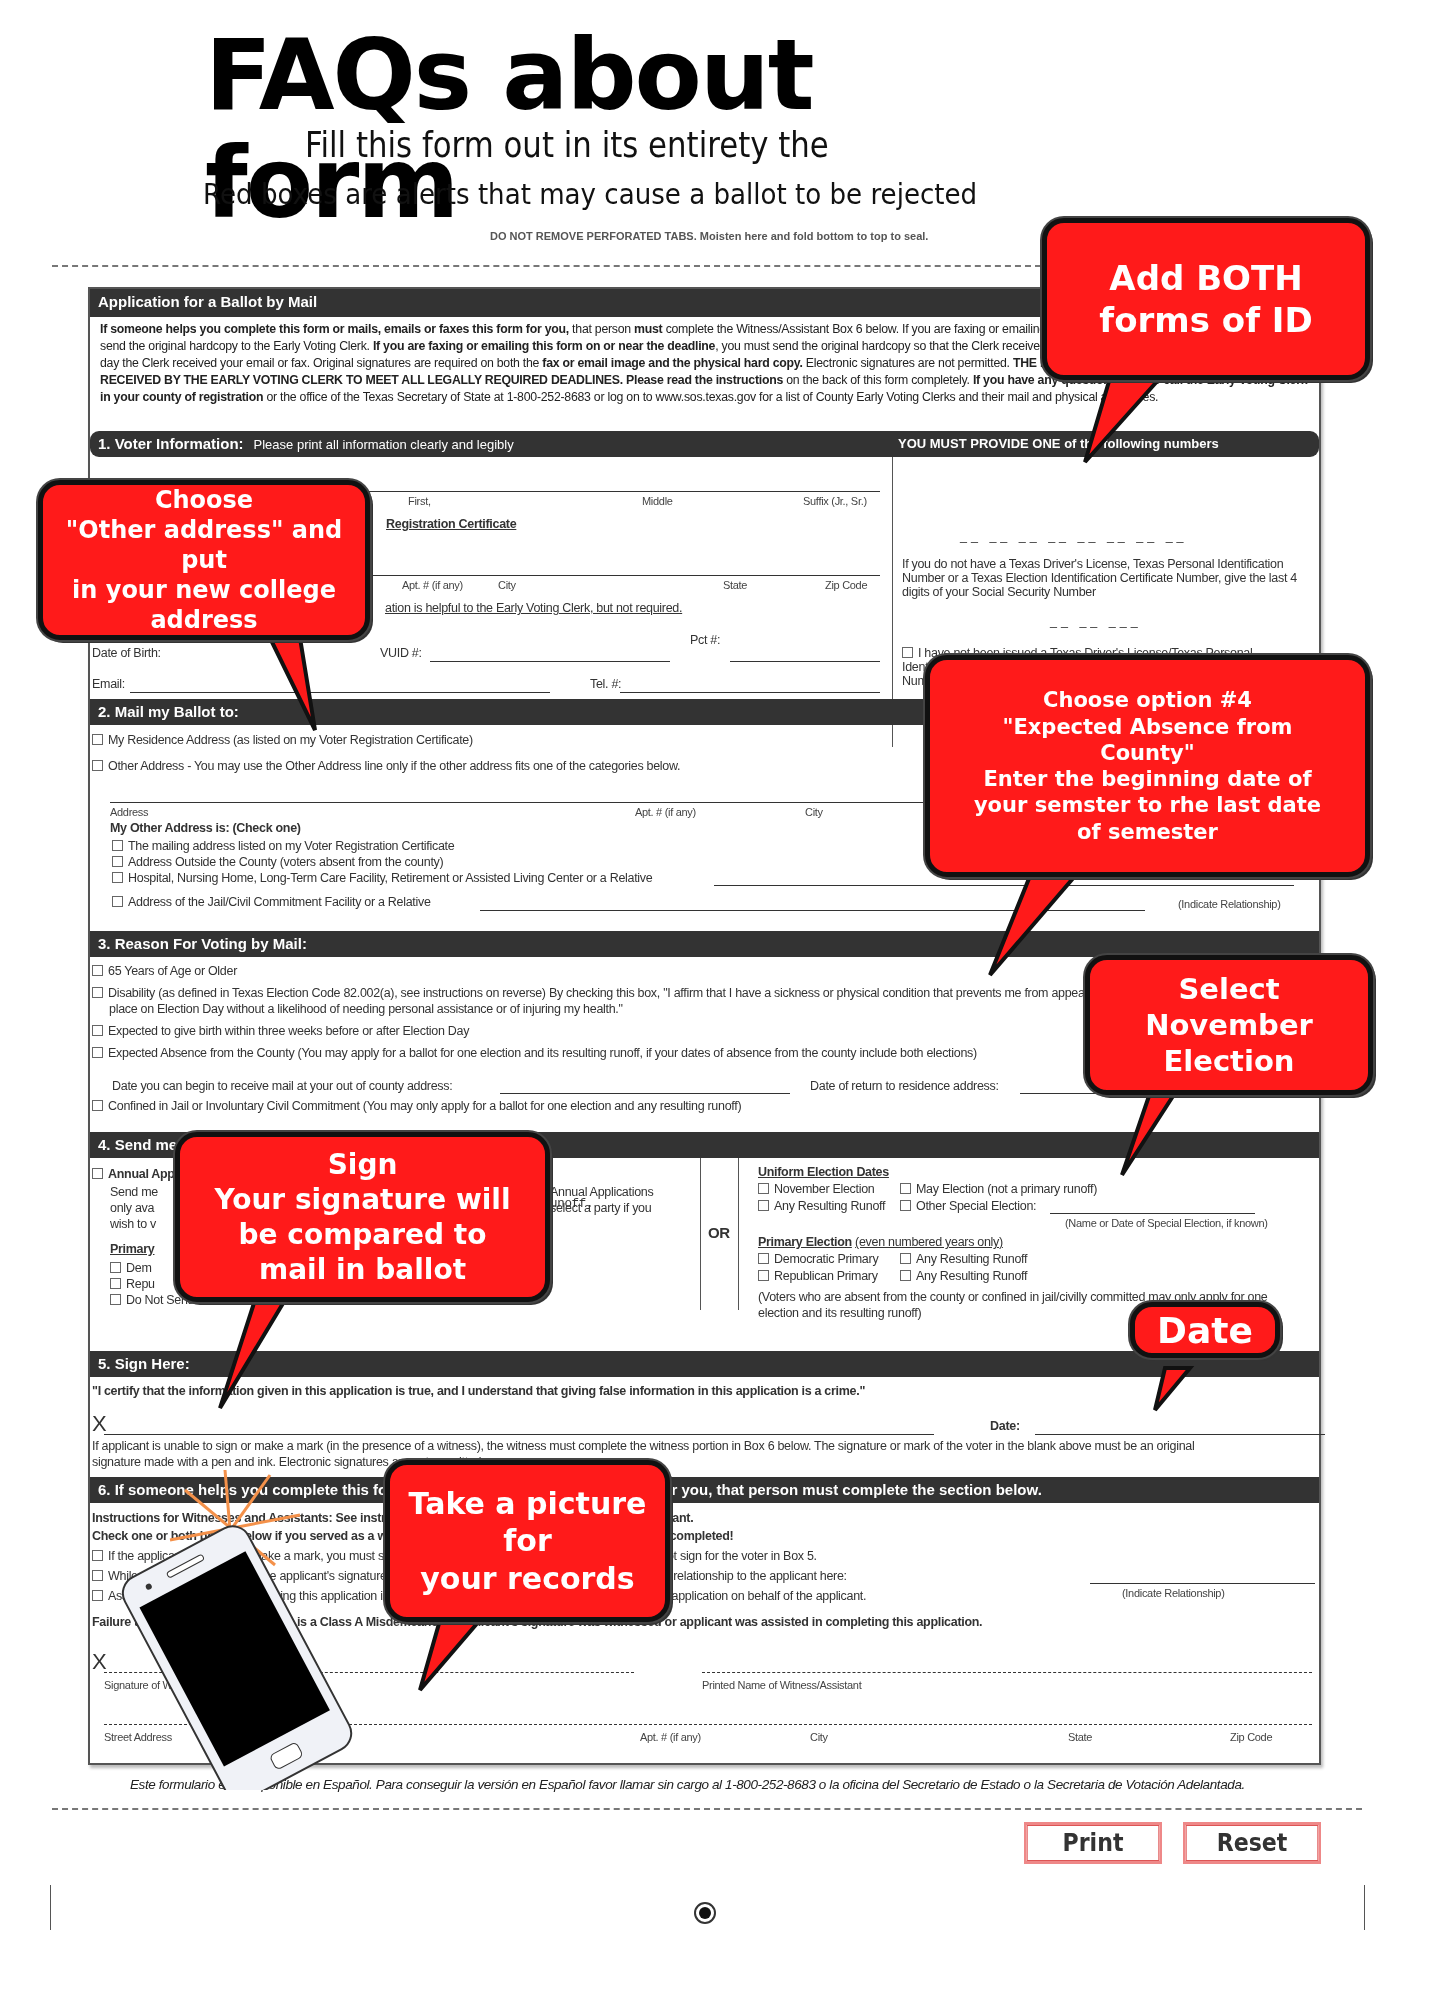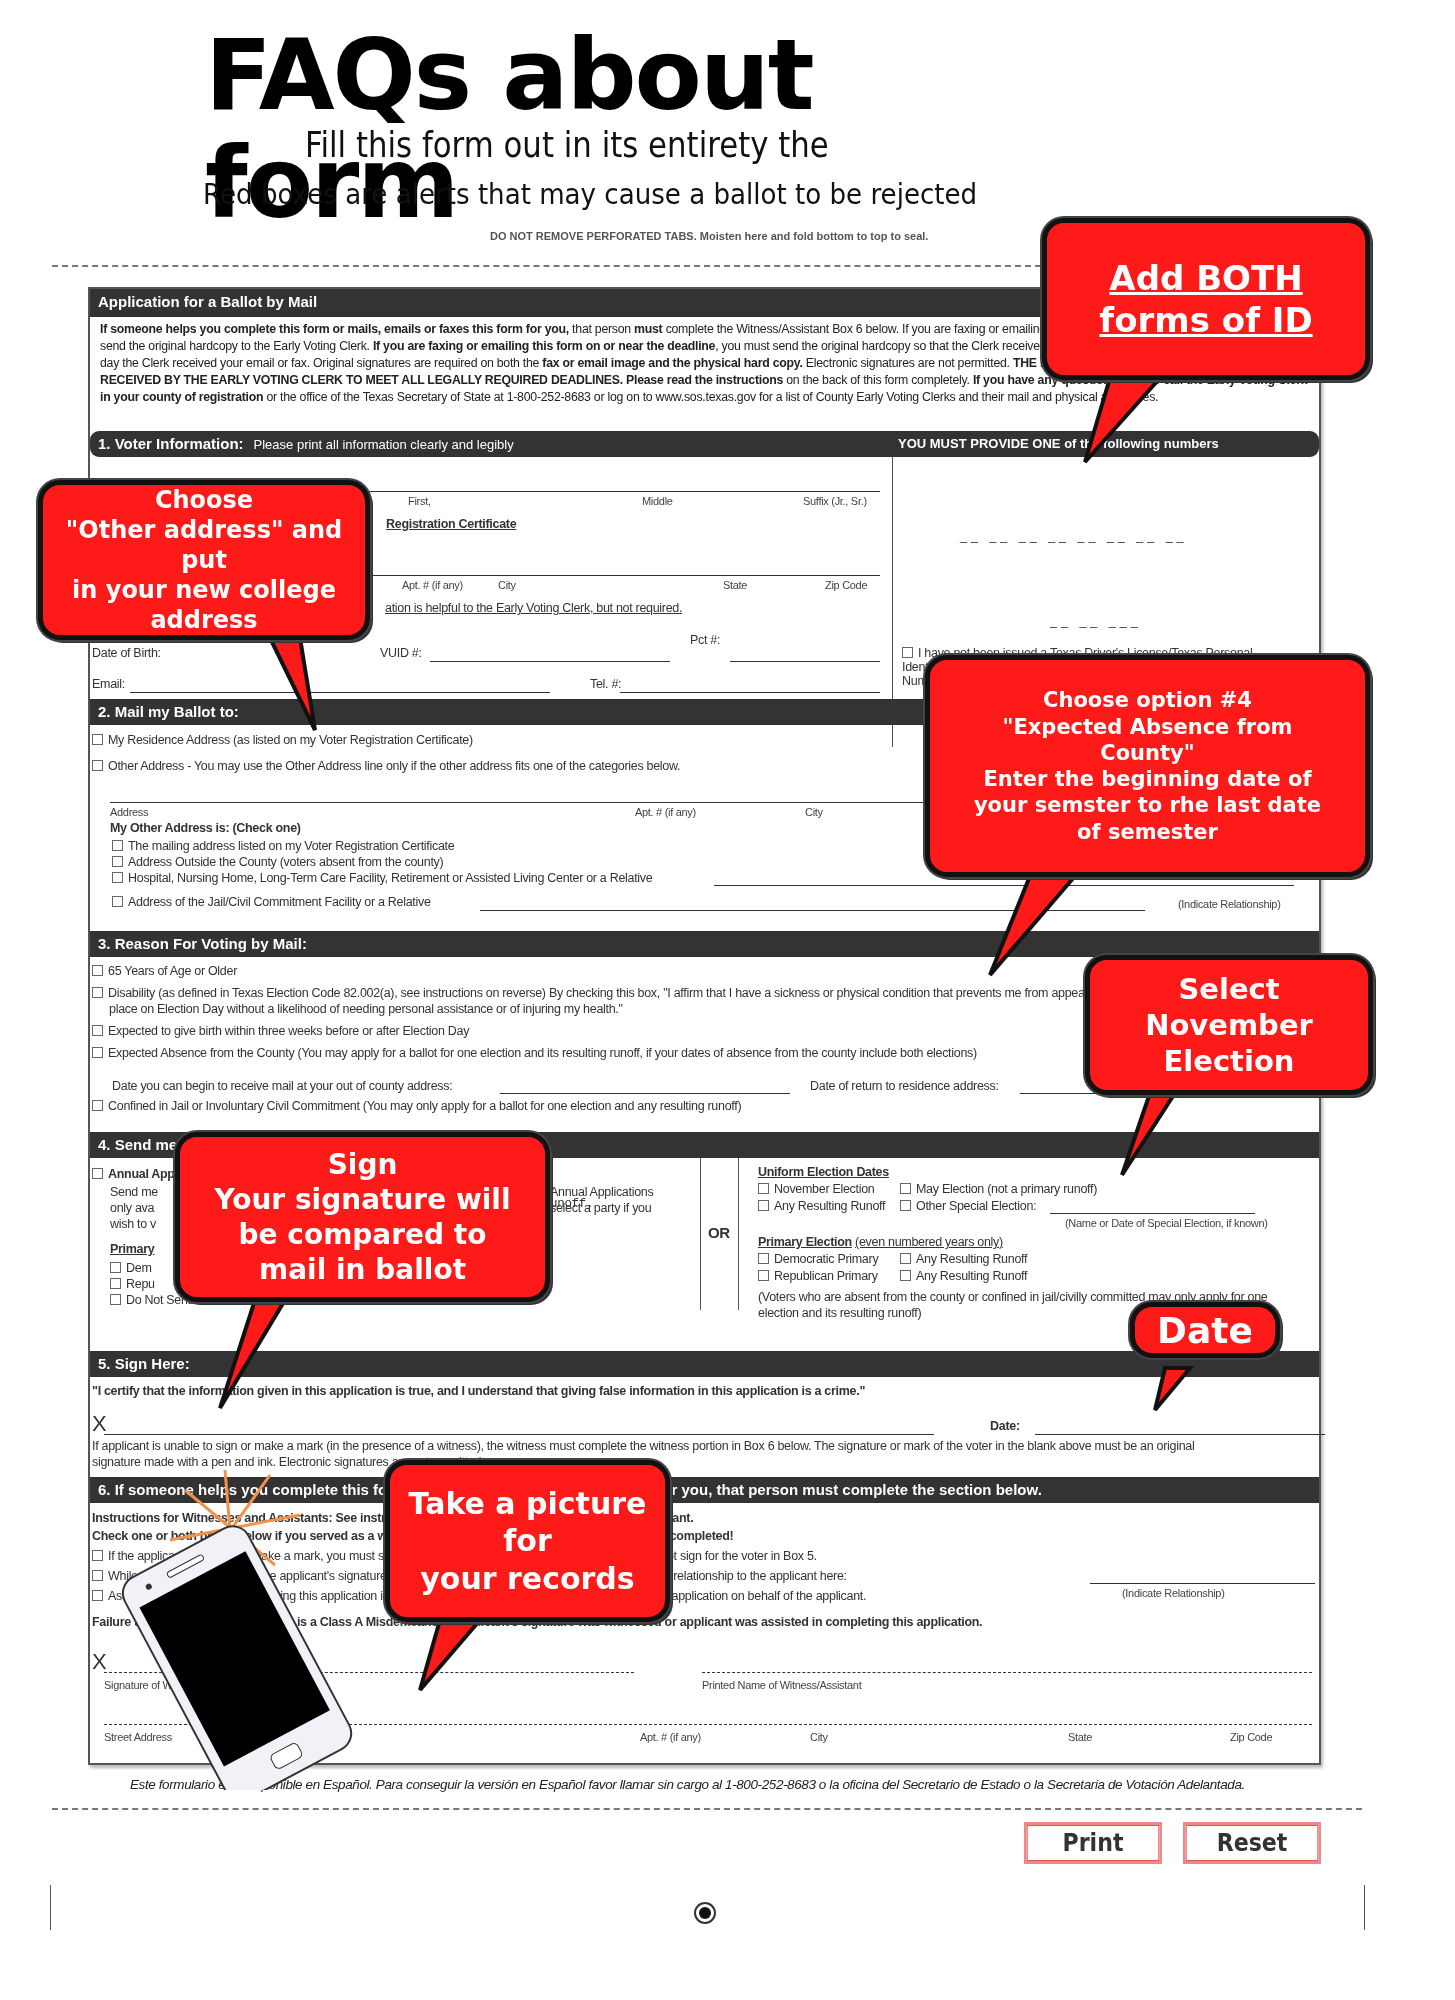--- a/index.html
+++ b/index.html
@@ -60,20 +60,21 @@
   <div class="ftxt" style="left:290px;top:357px;">VUID #:</div>
   <div class="line" style="left:340px;top:372px;width:240px;"></div>
   <div class="ftxt" style="left:600px;top:344px;">Pct #:</div>
   <div class="line" style="left:640px;top:372px;width:150px;"></div>
   <div class="ftxt" style="left:2px;top:388px;">Email:</div>
   <div class="line" style="left:40px;top:403px;width:420px;"></div>
   <div class="ftxt" style="left:500px;top:388px;">Tel. #:</div>
   <div class="line" style="left:530px;top:403px;width:260px;"></div>
 
   <div class="ftxt" style="left:870px;top:240px;letter-spacing:4px;">__ __ __ __ __ __ __ __</div>
+  <div class="ftxt" style="left:812px;top:268px;width:400px;white-space:normal;line-height:14px;">If you do not have a Texas Driver's License, Texas Personal Identification Number or a Texas Election Identification Certificate Number, give the last 4 digits of your Social Security Number</div>
   <div class="ftxt" style="left:960px;top:325px;letter-spacing:4px;">__ __ ___</div>
   <div class="ftxt" style="left:812px;top:357px;width:400px;white-space:normal;line-height:14px;"><span class="cb"></span><span>I have not been issued a Texas Driver's License/Texas Personal Identification Number/Election Identification Certificate or Social Security Number.</span></div>
 
   <div class="bar" style="top:410px;height:26px;"><span>2. Mail my Ballot to:</span></div>
   <div class="ftxt" style="left:2px;top:444px;"><span class="cb"></span><span>My Residence Address (as listed on my Voter Registration Certificate)</span></div>
   <div class="ftxt" style="left:2px;top:470px;"><span class="cb"></span><span>Other Address - You may use the Other Address line only if the other address fits one of the categories below.</span></div>
   <div class="line" style="left:20px;top:513px;width:1180px;"></div>
   <div class="ftxt small" style="left:20px;top:517px;">Address</div>
   <div class="ftxt small" style="left:545px;top:517px;">Apt. # (if any)</div>
   <div class="ftxt small" style="left:715px;top:517px;">City</div>
@@ -173,21 +174,21 @@
 <svg class="tail" style="left:0;top:0;width:1455px;height:2000px;pointer-events:none;">
   <polygon points="1110,378 1160,378 1085,462" fill="#ff1a1a" stroke="#111" stroke-width="4"></polygon>
   <polygon points="270,638 300,638 315,730" fill="#ff1a1a" stroke="#111" stroke-width="4"></polygon>
   <polygon points="1030,876 1075,876 990,975" fill="#ff1a1a" stroke="#111" stroke-width="4"></polygon>
   <polygon points="1150,1093 1175,1093 1122,1175" fill="#ff1a1a" stroke="#111" stroke-width="4"></polygon>
   <polygon points="255,1300 285,1300 220,1408" fill="#ff1a1a" stroke="#111" stroke-width="4"></polygon>
   <polygon points="1165,1368 1190,1368 1155,1410" fill="#ff1a1a" stroke="#111" stroke-width="4"></polygon>
   <polygon points="440,1620 480,1620 420,1690" fill="#ff1a1a" stroke="#111" stroke-width="4"></polygon>
 </svg>
 
-<div class="callout" style="left:1042px;top:218px;width:328px;height:162px;font-size:34px;text-decoration:underline;">Add BOTH
+<div class="callout" style="left:1042px;top:218px;width:328px;height:162px;font-size:34px;">Add BOTH
 forms of ID</div>
 <div class="callout" style="left:38px;top:480px;width:332px;height:160px;font-size:24px;">Choose
 "Other address" and put
 in your new college
 address</div>
 <div class="callout" style="left:925px;top:655px;width:445px;height:222px;font-size:21px;">Choose option #4
 "Expected Absence from
 County"
 Enter the beginning date of
 your semster to rhe last date

